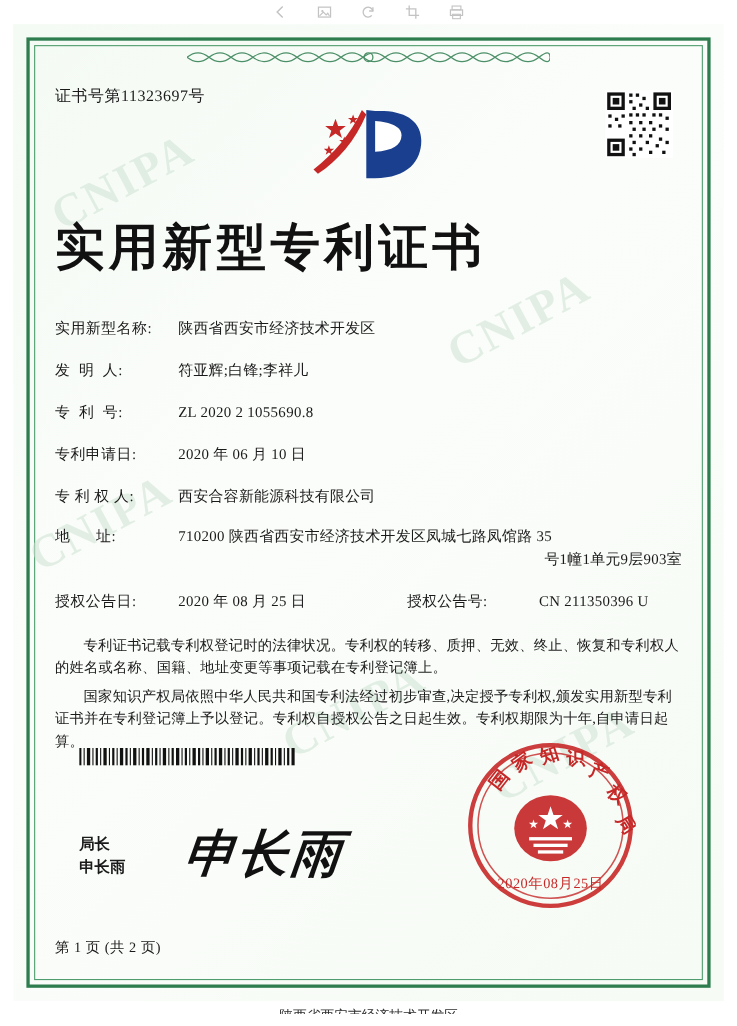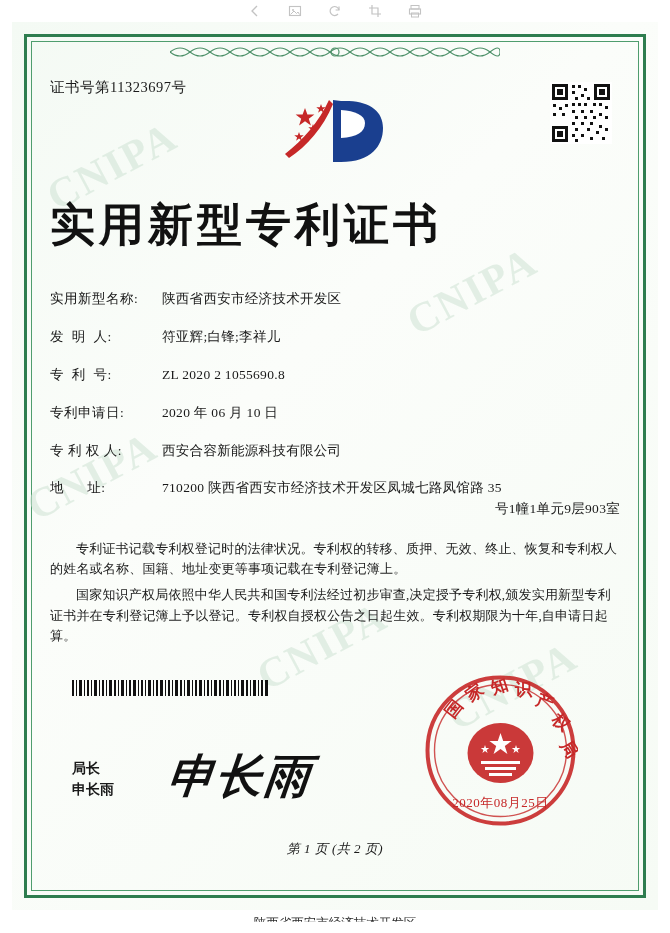--- a/index.html
+++ b/index.html
@@ -218,25 +218,24 @@
     font-style: italic;
     font-weight: bold;
     letter-spacing: 2px;
     color: #111;
     transform: skewX(-6deg);
   }
 
   .page-no {
     position: absolute;
     left: 0; right: 0;
-    bottom: 22px;
-    text-align: center;
+    bottom: 10px;
+    text-align: left;
     font-size: 13px;
     letter-spacing: .5px;
-    font-style: italic;
   }
 
   .footer-cut {
     position: absolute;
     left: 0; right: 0;
     bottom: 0;
     height: 18px;
     text-align: center;
     font-size: 12.5px;
     color: #2d2d2d;
@@ -404,20 +403,28 @@
       </div>
 
       <div class="frow">
         <div class="flabel">地      址:</div>
         <div class="fvalue">
           <span>710200 陕西省西安市经济技术开发区凤城七路凤馆路 35</span>
           <span class="line2">号1幢1单元9层903室</span>
         </div>
       </div>
 
+      <div class="frow inline-two">
+        <div class="flabel">授权公告日:</div>
+        <div class="fvalue">
+          <span class="pub-left">2020 年 08 月 25 日</span>
+          <span class="pub-label2">授权公告号:</span>
+          <span>CN 211350396 U</span>
+        </div>
+      </div>
 
     </div>
 
     <div class="para">专利证书记载专利权登记时的法律状况。专利权的转移、质押、无效、终止、恢复和专利权人的姓名或名称、国籍、地址变更等事项记载在专利登记簿上。</div>
     <div class="para">国家知识产权局依照中华人民共和国专利法经过初步审查,决定授予专利权,颁发实用新型专利证书并在专利登记簿上予以登记。专利权自授权公告之日起生效。专利权期限为十年,自申请日起算。</div>
 
     <div class="barcode">
       <svg viewBox="0 0 196 16" width="196" height="16">
         <g fill="#111">
           <rect x="0" y="0" width="2" height="16"></rect>

